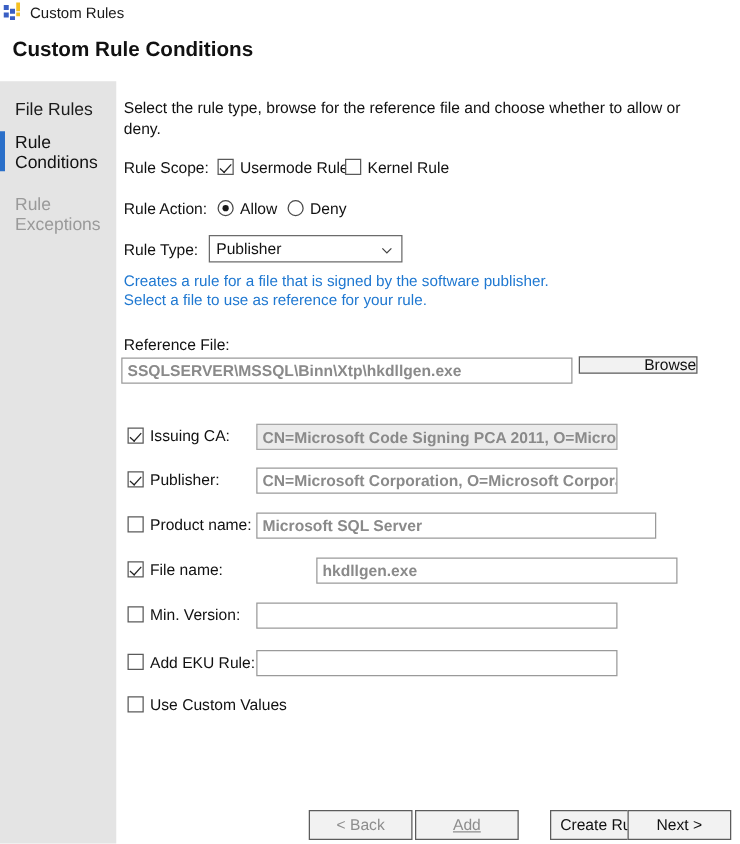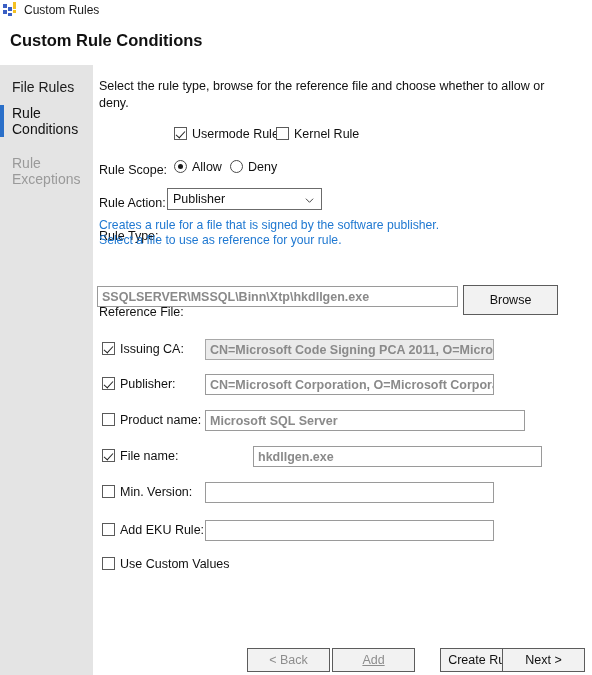--- a/index.html
+++ b/index.html
@@ -115,21 +115,20 @@
     font-size: 12.5px;
     line-height: 17px;
     color: #111111;
   }
 
   .row-label {
     position: absolute;
     font-size: 12.5px;
     color: #111111;
     white-space: nowrap;
-    margin-top: 36px;
   }
 
   
   .cb {
     display: inline-block;
     width: 13px;
     height: 13px;
     border: 1px solid #5a5a5a;
     background: #ffffff;
     box-sizing: border-box;
@@ -313,21 +312,21 @@
     </svg>
   </div>
 
   <div class="hint" style="left:2px; top:153px;">Creates a rule for a file that is signed by the software publisher.
 Select a file to use as reference for your rule.</div>
 
   <div class="row-label" style="left:2px; top:204px; font-weight:normal;">Reference File:</div>
   <div class="tf" style="left:0px; top:221px; width:361px;">
     <span>SSQLSERVER\MSSQL\Binn\Xtp\hkdllgen.exe</span>
   </div>
-  <div class="btn browse" style="left:366px; top:220px; width:95px; height:30px;">
+  <div class="btn browse" style="left:366px; top:220px; width:95px; height:14px;justify-content:flex-end;">
     <span>Browse</span>
   </div>
 
   <div class="opt" style="left:5px; top:277px;">
     <span class="cb checked"></span><span class="txt">Issuing CA:</span>
   </div>
   <div class="tf readonly" style="left:108px; top:274px; width:289px;">
     <span>CN=Microsoft Code Signing PCA 2011, O=Microsoft</span>
   </div>
 

